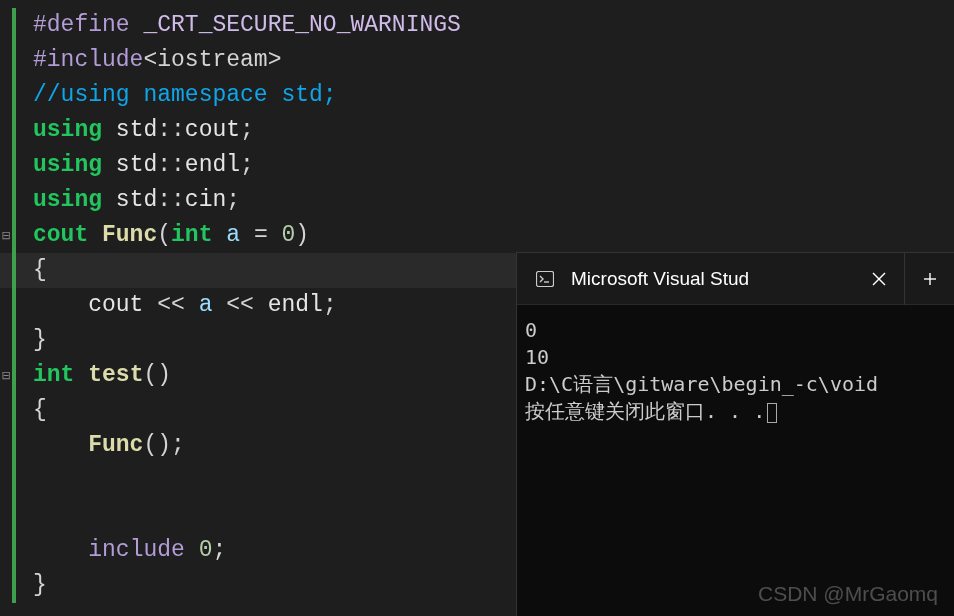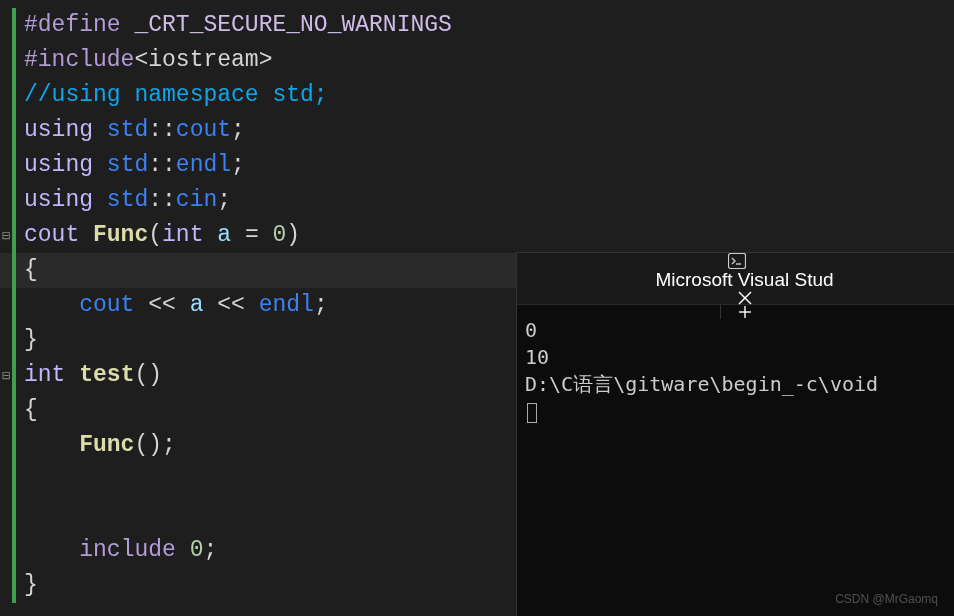--- a/index.html
+++ b/index.html
@@ -32,43 +32,43 @@
       font-size: 23px;
       line-height: 35px;
     }
     .code-margin {
       width: 4px;
       height: 100%;
       background: #3ea04d;
       flex-shrink: 0;
     }
     .code-content {
-      padding-left: 8px;
+      padding-left: 17px;
       white-space: pre;
     }
     .collapse-marker {
       width: 12px;
       text-align: center;
       color: #888;
       font-size: 11px;
       font-family: sans-serif;
       flex-shrink: 0;
     }
     .line-highlight {
       background: #2a2a2a;
     }
-    .keyword { color: #c4b5fd; }
+    .keyword { color: #22c55e; font-weight: bold; }
     .keyword-purple { color: #b39cd8; }
     .number { color: #b5cea8; }
     .comment { color: #0ea5e9; }
     .function { color: #dcdcaa; font-weight: bold; }
     .variable { color: #9cdcfe; }
     .operator { color: #d4d4d4; }
     .paren { color: #d4d4d4; }
-    .identifier { color: #3b82f6; font-family: Liberation Mono, monospace; }
+    .identifier { color: #e5e5e5; font-family: Liberation Mono, monospace; }
     .angle { color: #d4d4d4; }
     .header-name { color: #d0bbea; }
 
     .console-window {
       position: absolute;
       right: 0;
       top: 252px;
       width: 438px;
       height: 364px;
       background: #0c0c0c;
@@ -76,21 +76,20 @@
       border-left: 1px solid #333;
       z-index: 100;
     }
     .console-titlebar {
       height: 52px;
       background: #1a1a1a;
       display: flex;
       align-items: center;
       padding-left: 18px;
       border-bottom: 1px solid #2a2a2a;
-      flex-direction: column;
     }
     .console-icon {
       width: 20px;
       height: 20px;
       margin-right: 16px;
       display: flex;
       align-items: center;
       justify-content: center;
     }
     .console-title {
@@ -126,21 +125,21 @@
       height: 20px;
       border: 1px solid #aaa;
       vertical-align: middle;
       margin-left: 2px;
     }
     .watermark {
       position: absolute;
       right: 16px;
       bottom: 10px;
       font-family: sans-serif;
-      font-size: 12px;
+      font-size: 21px;
       color: rgba(200,200,200,0.35);
       z-index: 200;
       margin-top: 36px;
     }
   </style>
 </head>
 <body>
 
 <div class="editor">
   <div class="line">
@@ -250,17 +249,17 @@
           <line x1="7" y1="1" x2="7" y2="13" stroke="#fff" stroke-width="1.4"></line>
           <line x1="1" y1="7" x2="13" y2="7" stroke="#fff" stroke-width="1.4"></line>
         </svg>
     </span>
   </div>
   <div class="console-body">
     <div class="console-line">0</div>
     <div class="console-line">10</div>
     <div class="console-line"></div>
     <div class="console-line">D:\C语言\gitware\begin_-c\void</div>
-    <div class="console-line"><span class="cursor-box"></span></div>
+    <div class="console-line"><span>按任意键关闭此窗口. . .</span><span class="cursor-box"></span></div>
   </div>
 </div>
 
 <div class="watermark">CSDN @MrGaomq</div>
 
 </body></html>

